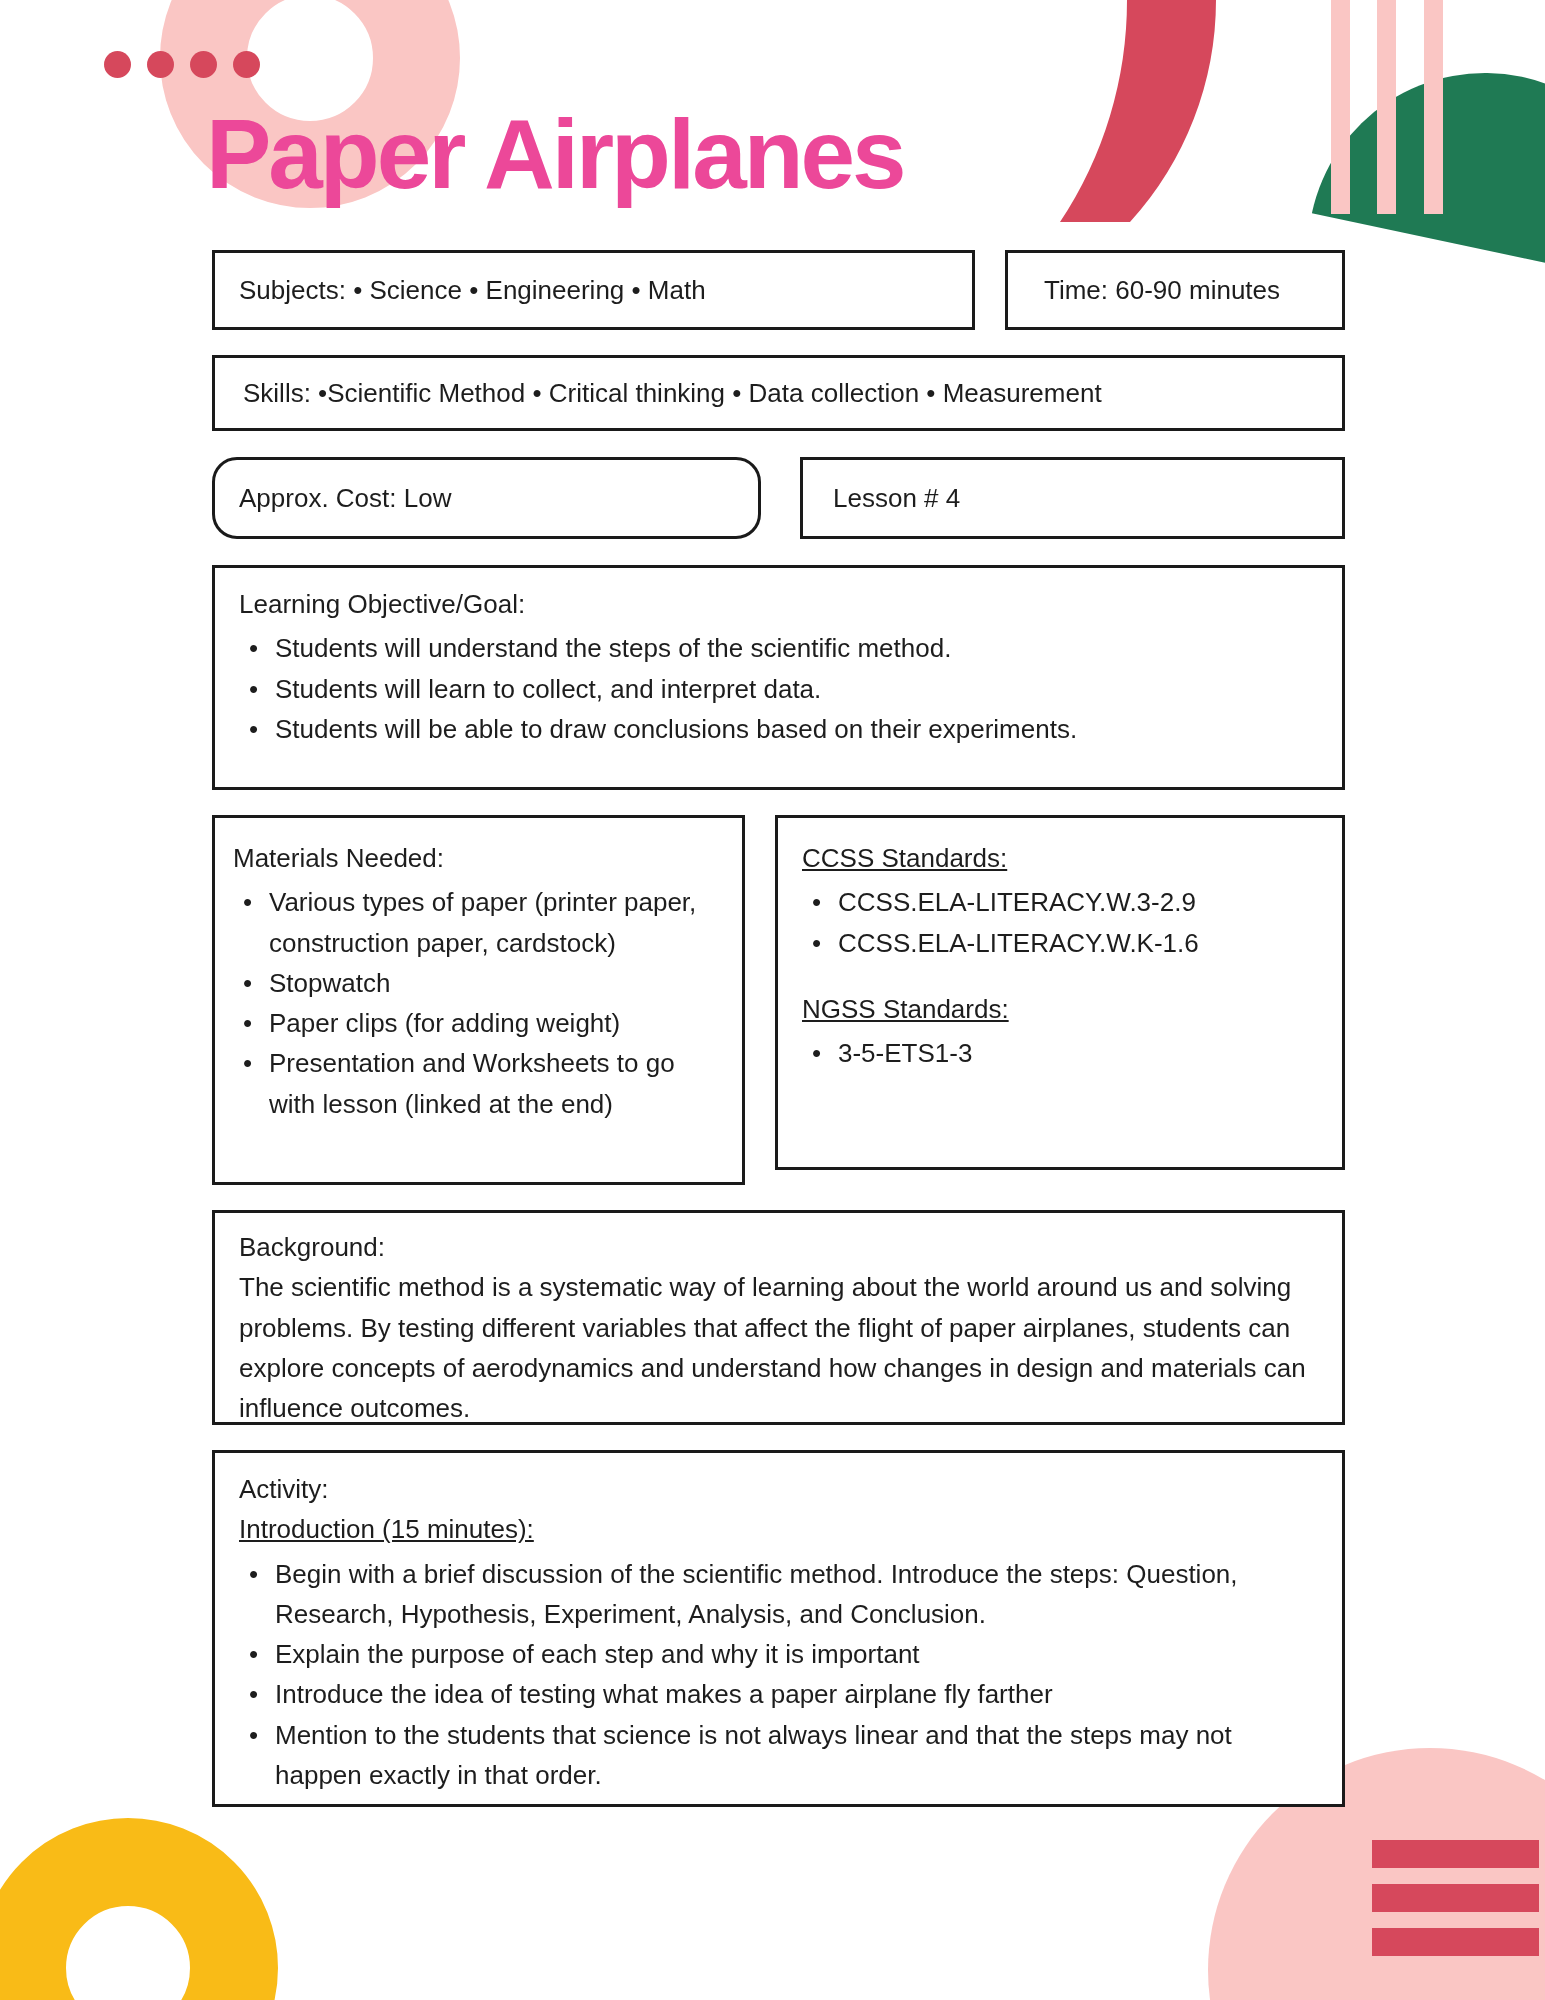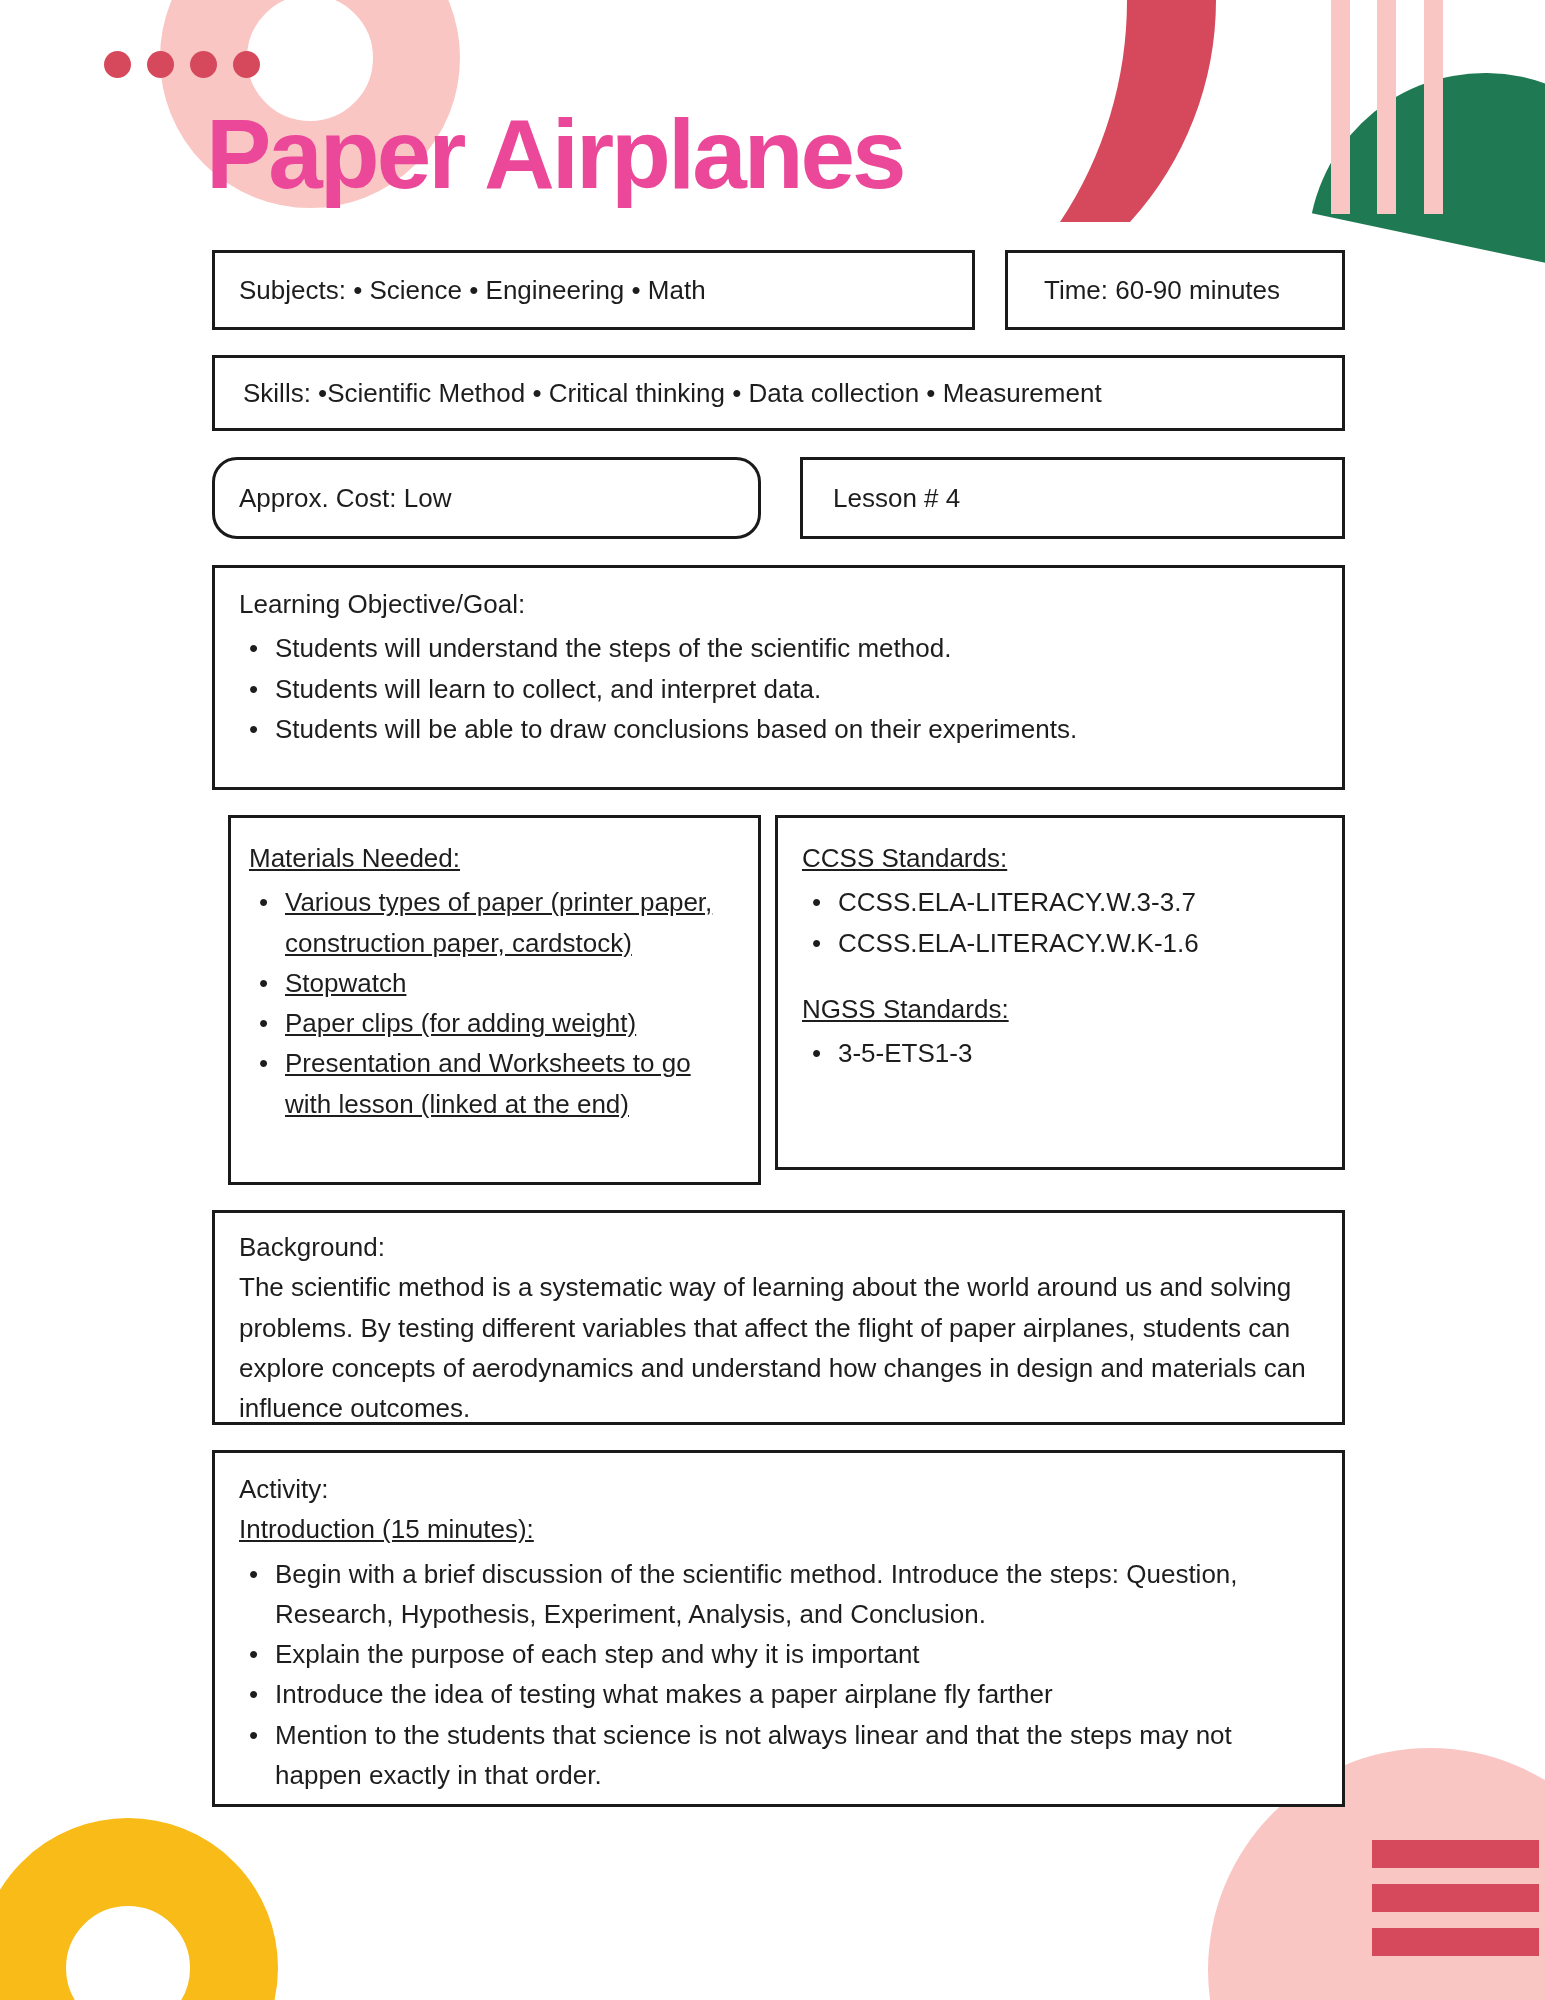--- a/index.html
+++ b/index.html
@@ -46,21 +46,21 @@
     border:3px solid #1a1a1a;background:#fff;z-index:5;
     font-size:26px;line-height:1.55;
   }
   .box.center-v{display:flex;align-items:center;}
   .b-subjects{left:212px;top:250px;width:763px;height:80px;padding-left:24px;}
   .b-time{left:1005px;top:250px;width:340px;height:80px;padding-left:36px;}
   .b-skills{left:212px;top:355px;width:1133px;height:76px;padding-left:28px;}
   .b-cost{left:212px;top:457px;width:549px;height:82px;padding-left:24px;border-radius:25px;}
   .b-lesson{left:800px;top:457px;width:545px;height:82px;padding-left:30px;}
   .b-objective{left:212px;top:565px;width:1133px;height:225px;padding:16px 24px;}
-  .b-materials{left:228px;top:815px;width:533px;height:370px;padding:20px 18px;text-decoration:underline;}
+  .b-materials{left:212px;top:815px;width:533px;height:370px;padding:20px 18px;}
   .b-standards{left:775px;top:815px;width:570px;height:355px;padding:20px 24px;}
   .b-background{left:212px;top:1210px;width:1133px;height:215px;padding:14px 24px;}
   .b-activity{left:212px;top:1450px;width:1133px;height:357px;padding:16px 24px;}
   ul.blist{margin:4px 0 0 0;padding:0;}
   ul.blist li{
     list-style:none;position:relative;padding-left:36px;margin:0;
   }
   ul.blist li::before{
     content:"\2022";position:absolute;left:10px;top:0;
   }
@@ -129,21 +129,21 @@
       <li>Stopwatch</li>
       <li>Paper clips (for adding weight)</li>
       <li>Presentation and Worksheets to go with lesson (linked at the end)</li>
     </ul>
   </div>
 
   <div class="box b-standards">
     <div class="std-group">
       <span class="heading-line u">CCSS Standards:</span>
       <ul class="blist indent1">
-        <li>CCSS.ELA-LITERACY.W.3-3.7</li>
+        <li>CCSS.ELA-LITERACY.W.3-2.9</li>
         <li>CCSS.ELA-LITERACY.W.K-1.6</li>
       </ul>
     </div>
     <div>
       <span class="heading-line u">NGSS Standards: </span>
       <ul class="blist indent1">
         <li>3-5-ETS1-3</li>
       </ul>
     </div>
   </div>

